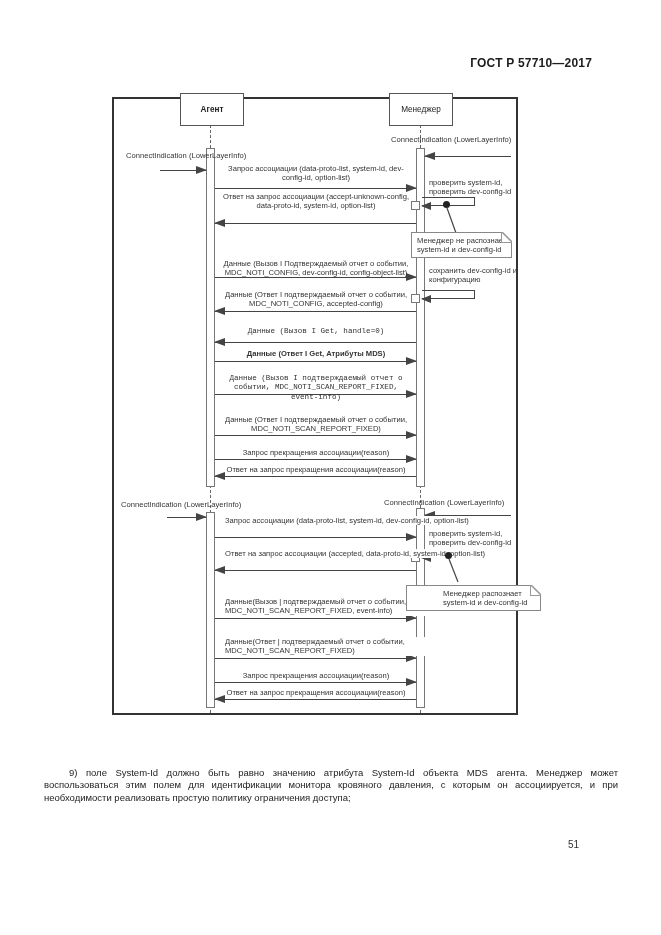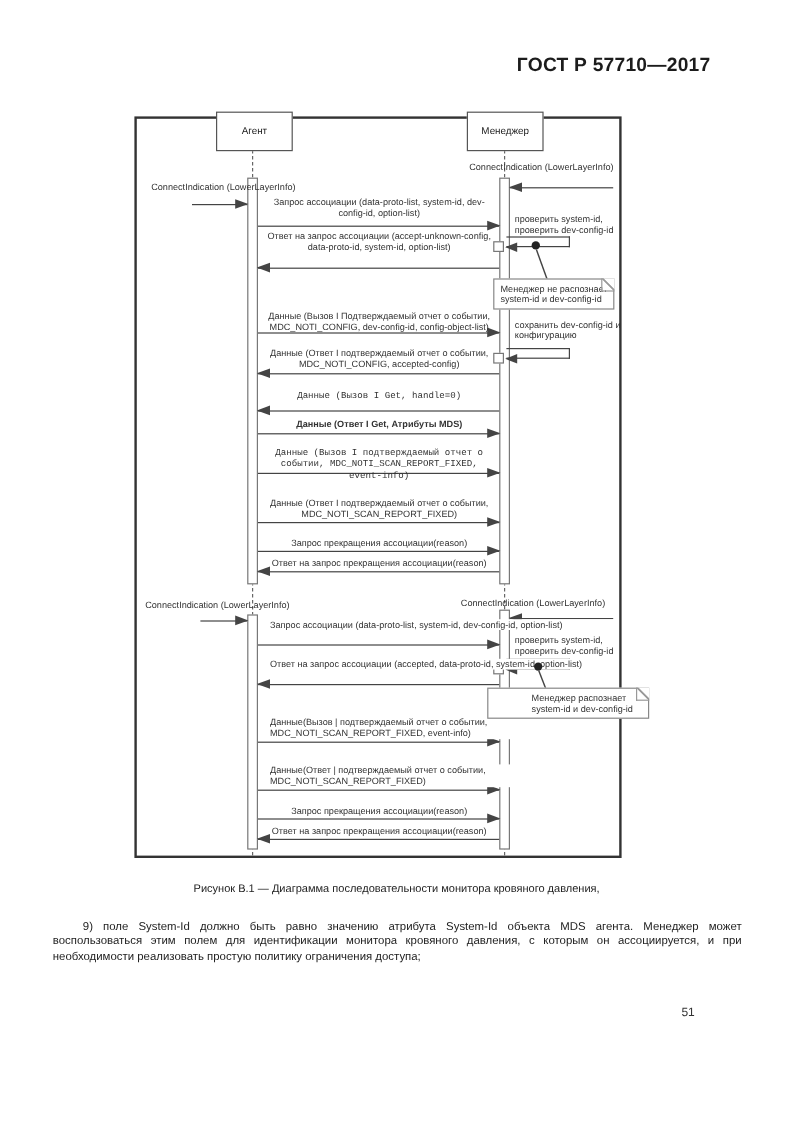--- a/index.html
+++ b/index.html
@@ -1,20 +1,20 @@
 <!DOCTYPE html>
 <html><head>
 <meta charset="utf-8">
 <style>
   html,body{margin:0;padding:0;background:#fff;}
   #page{position:relative;width:661px;height:935px;background:#fff;overflow:hidden;
         font-family:"Liberation Sans",sans-serif;color:#222;}
 
   
-  #doc-header{position:absolute;top:46px;right:69px;font-size:16px;font-weight:bold;color:#1c1c1c;letter-spacing:.2px;}
+  #doc-header{position:absolute;top:56px;right:69px;font-size:12px;font-weight:bold;color:#1c1c1c;letter-spacing:.2px;}
 
   
   #diagram{position:absolute;left:112px;top:93px;width:406px;height:623px;font-size:7.6px;color:#333;line-height:1.22;}
   #frame{position:absolute;left:0;top:4px;width:402px;height:614px;border:2px solid #333;z-index:0;background:#fff;}
 
   .lifeline{position:absolute;top:32px;height:588px;width:0;border-left:1px dashed #666;z-index:1;}
   .actor-box{position:absolute;top:0;width:62px;height:31px;border:1px solid #555;background:#fff;z-index:5;
              display:flex;align-items:center;justify-content:center;font-size:8.2px;color:#222;}
   .actbar{position:absolute;width:9px;border:1px solid #777;background:#fff;box-sizing:border-box;z-index:2;}
   .sq{position:absolute;width:9px;height:9px;border:1px solid #777;background:#fff;box-sizing:border-box;z-index:3;}
@@ -63,21 +63,21 @@
     <div id="frame"></div>
 
     <div class="lifeline" style="left:98px;"></div>
     <div class="lifeline" style="left:308px;"></div>
 
     <div class="actbar" style="left:94px;top:55px;height:339px;"></div>
     <div class="actbar" style="left:304px;top:55px;height:339px;"></div>
     <div class="actbar" style="left:94px;top:419px;height:196px;"></div>
     <div class="actbar" style="left:304px;top:415px;height:200px;"></div>
 
-    <div class="actor-box" style="left:68px;">Агент</div>
+    <div class="actor-box" style="left:68px;font-weight:bold;">Агент</div>
     <div class="actor-box" style="left:277px;">Менеджер</div>
 
     <div class="ci-label" style="left:14px;top:58px;">ConnectIndication (LowerLayerInfo)</div>
     <div class="ci-arrow right" style="left:48px;top:77px;width:46px;"></div>
     <div class="ci-label" style="left:279px;top:42px;">ConnectIndication (LowerLayerInfo)</div>
     <div class="ci-arrow left" style="left:313px;top:63px;width:86px;"></div>
     <div class="ci-label" style="left:9px;top:407px;">ConnectIndication (LowerLayerInfo)</div>
     <div class="ci-arrow right" style="left:55px;top:424px;width:39px;"></div>
     <div class="ci-label" style="left:272px;top:405px;">ConnectIndication (LowerLayerInfo)</div>
     <div class="ci-arrow left" style="left:313px;top:422px;width:86px;"></div>
@@ -146,28 +146,27 @@
     <div class="mlabel" style="top:595px;">Ответ на запрос прекращения ассоциации(reason)</div>
     <div class="msg-arrow left" style="top:606px;"></div>
 
     <div class="sa-label" style="top:436px;width:92px;">проверить system-id, проверить dev-config-id</div>
     <div class="selfloop" style="top:456px;"></div>
     <div class="sq" style="left:299px;top:460px;"></div>
     <div class="dot" style="left:333px;top:459px;"></div>
     <svg class="pointer-svg" style="left:332px;top:463px;" width="20" height="30">
       <line x1="5" y1="3" x2="14" y2="26" stroke="#444" stroke-width="1.2"></line>
     </svg>
-    <div class="note" style="left:294px;top:480px;width:93px;padding-left:36px;">
+    <div class="note" style="left:294px;top:492px;width:93px;padding-left:36px;">
       <div class="fold"></div>
       <span>Менеджер распознает system-id и dev-config-id</span>
     </div>
   </div>
 
   <div id="caption">
-    <div>Рисунок В.1 — Диаграмма последовательности монитора кровяного давления,</div>
   </div>
 
   <div id="bodytext">
     <p>9) поле System-Id должно быть равно значению атрибута System-Id объекта MDS агента. Менеджер может воспользоваться этим полем для идентификации монитора кровяного давления, с которым он ассоциируется, и при необходимости реализовать простую политику ограничения доступа;</p>
   </div>
 
   <div id="page-number">51</div>
 </div>
 
 </body></html>

